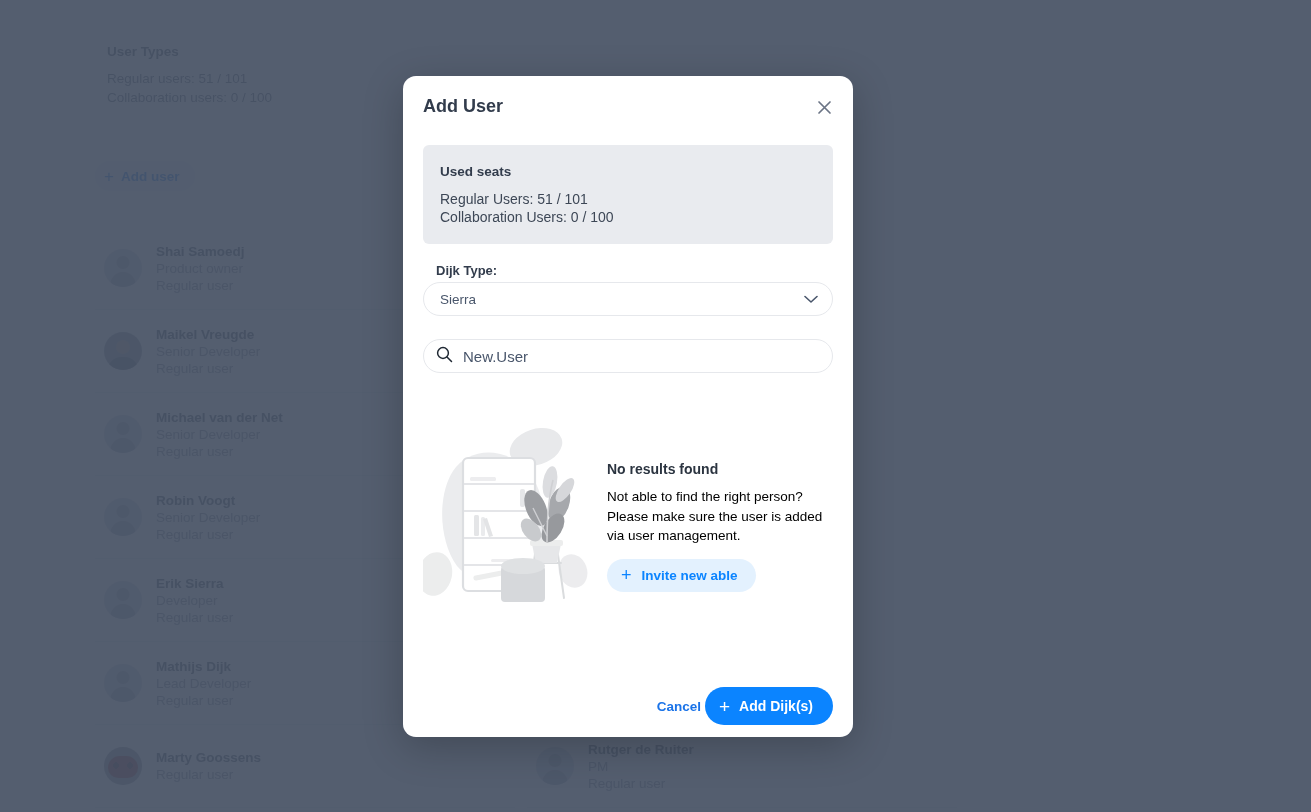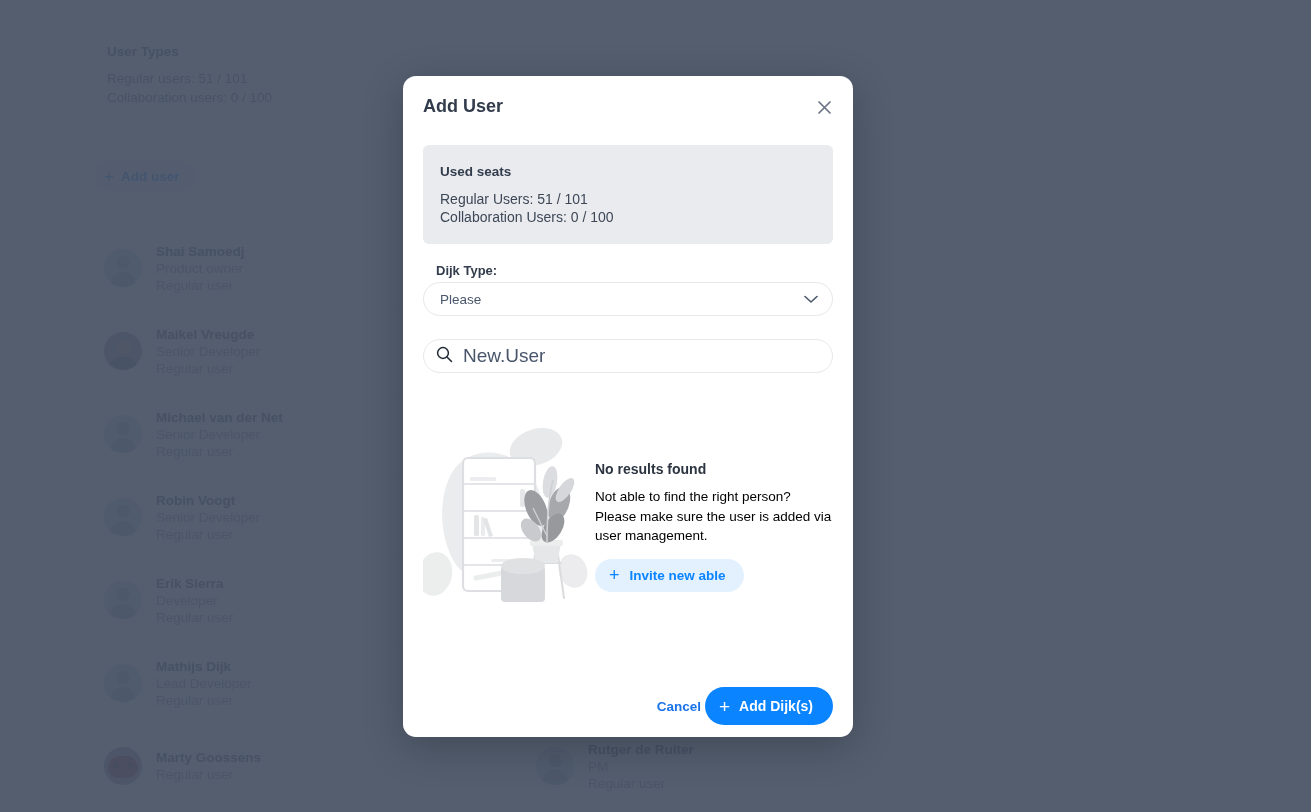--- a/index.html
+++ b/index.html
@@ -153,27 +153,27 @@
   .select-value { font-size: 13.5px; color: #49566b; flex: 1; }
 
   .search-box {
     position: absolute; left: 20px; top: 263px;
     width: 410px; height: 34px;
     border: 1px solid #e6e8ec; border-radius: 17px;
     background: #fff;
     display: flex; align-items: center; gap: 10px;
     padding: 0 14px 0 12px;
   }
-  .search-value { font-size: 19px; color: #49566b; }
+  .search-value { font-size: 15px; color: #49566b; }
 
   
   .empty-wrap {
     position: absolute; left: 20px; top: 340px;
     width: 410px; height: 210px;
-    display: flex; align-items: flex-start; gap: 2px;
+    display: flex; align-items: flex-start; gap: 14px;
   }
   .illus { width: 170px; height: 195px; flex: none; }
   .empty-text { padding-top: 45px; }
   .empty-title {
     font-size: 14px; font-weight: 700; color: #2b3440;
     margin-bottom: 10px;
   }
   .empty-desc {
     font-size: 13.5px; color: #000000; line-height: 19.5px;
     margin-bottom: 13px;
@@ -303,21 +303,21 @@
 
   <div class="seats-box">
     <div class="seats-title">Used seats</div>
     <div class="seats-line l1">Regular Users: 51 / 101</div>
     <div class="seats-line l2">Collaboration Users: 0 / 100</div>
   </div>
 
   <div class="field-label">Dijk Type:</div>
 
   <div class="select-box">
-    <span class="select-value">Please</span>
+    <span class="select-value">Sierra</span>
     <span>
       <svg width="14" height="9" viewBox="0 0 14 9" aria-hidden="true">
         <path d="M1 1.5 L7 7 L13 1.5" stroke="#49566b" stroke-width="1.6" fill="none" stroke-linecap="round" stroke-linejoin="round"></path>
       </svg>
     </span>
   </div>
 
   <div class="search-box">
     <span>
       <svg width="17" height="17" viewBox="0 0 17 17" aria-hidden="true">

